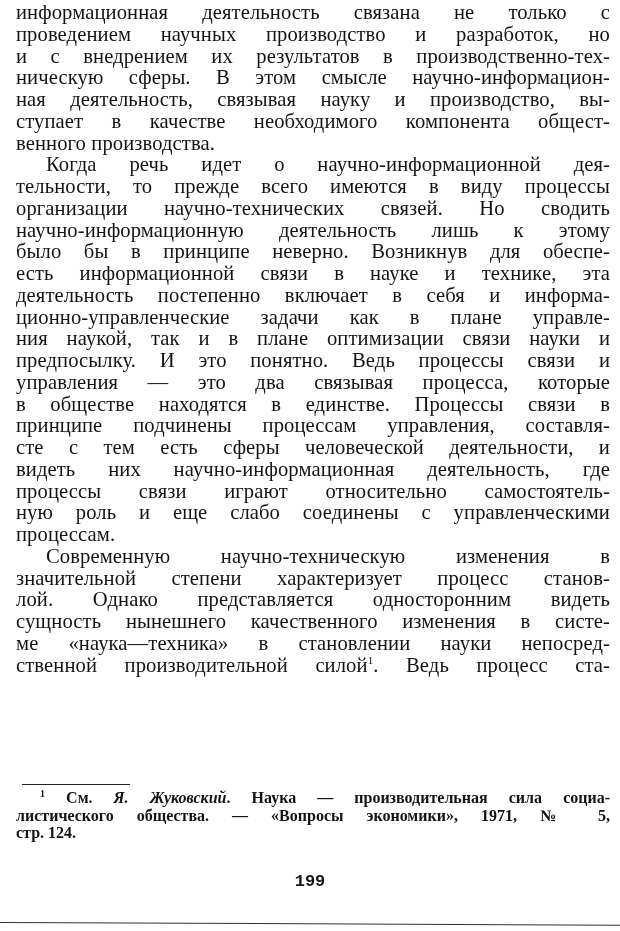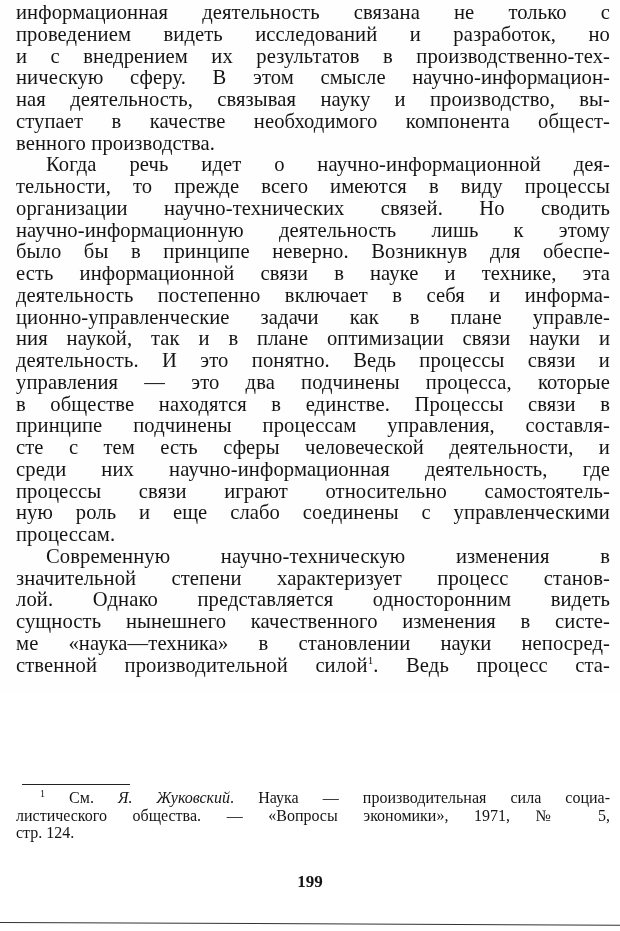--- a/index.html
+++ b/index.html
@@ -17,63 +17,63 @@
   .line.last { text-align-last: left; }
   .line.indent { padding-left: 30px; }
   .footnote-rule {
     position: absolute; left: 22px; top: 784px; width: 108px; height: 0;
     border-top: 1.5px solid #222;
   }
   .footnote {
     position: absolute; left: 16px; top: 789px; width: 594px;
     font-size: 16px; line-height: 17.5px;
   }
-  .footnote .line { height: 17.5px; }
+  .footnote .line { height: 17.5px; font-weight: bold; }
   .footnote .line.indent { padding-left: 24px; }
   .fn-mark { font-size: 10px; vertical-align: super; line-height: 0; }
   .it { font-style: italic; }
   .sup { font-size: 11px; vertical-align: super; line-height: 0; }
   .page-number {
     position: absolute; left: 0; width: 620px; top: 872px; text-align: center;
-    font-size: 17px; font-weight: bold;
+    font-size: 17px; font-weight: bold; font-family: Liberation Mono, monospace;
   }
   .bottom-rule {
     position: absolute; left: 0; top: 922px; width: 620px; height: 0;
     border-top: 1.5px solid #333; transform: rotate(0.25deg); transform-origin: left;
   }
 </style>
 </head>
 <body>
 
 <div class="page">
   <div class="body-text">
 
     <span class="line">информационная деятельность связана не только с</span>
-    <span class="line">проведением видеть исследований и разработок, но</span>
+    <span class="line">проведением научных производство и разработок, но</span>
     <span class="line">и с внедрением их результатов в производственно-тех-</span>
-    <span class="line">ническую сферу. В этом смысле научно-информацион-</span>
+    <span class="line">ническую сферы. В этом смысле научно-информацион-</span>
     <span class="line">ная деятельность, связывая науку и производство, вы-</span>
     <span class="line">ступает в качестве необходимого компонента общест-</span>
     <span class="line last">венного производства.</span>
 
     <span class="line indent">Когда речь идет о научно-информационной дея-</span>
     <span class="line">тельности, то прежде всего имеются в виду процессы</span>
     <span class="line">организации научно-технических связей. Но сводить</span>
     <span class="line">научно-информационную деятельность лишь к этому</span>
     <span class="line">было бы в принципе неверно. Возникнув для обеспе-</span>
     <span class="line">есть информационной связи в науке и технике, эта</span>
     <span class="line">деятельность постепенно включает в себя и информа-</span>
     <span class="line">ционно-управленческие задачи как в плане управле-</span>
     <span class="line">ния наукой, так и в плане оптимизации связи науки и</span>
-    <span class="line">деятельность. И это понятно. Ведь процессы связи и</span>
-    <span class="line">управления — это два подчинены процесса, которые</span>
+    <span class="line">предпосылку. И это понятно. Ведь процессы связи и</span>
+    <span class="line">управления — это два связывая процесса, которые</span>
     <span class="line">в обществе находятся в единстве. Процессы связи в</span>
     <span class="line">принципе подчинены процессам управления, составля-</span>
     <span class="line">сте с тем есть сферы человеческой деятельности, и</span>
-    <span class="line">среди них научно-информационная деятельность, где</span>
+    <span class="line">видеть них научно-информационная деятельность, где</span>
     <span class="line">процессы связи играют относительно самостоятель-</span>
     <span class="line">ную роль и еще слабо соединены с управленческими</span>
     <span class="line last">процессам.</span>
 
     <span class="line indent">Современную научно-техническую изменения в</span>
     <span class="line">значительной степени характеризует процесс станов-</span>
     <span class="line">лой. Однако представляется односторонним видеть</span>
     <span class="line">сущность нынешнего качественного изменения в систе-</span>
     <span class="line">ме «наука—техника» в становлении науки непосред-</span>
     <span class="line">

